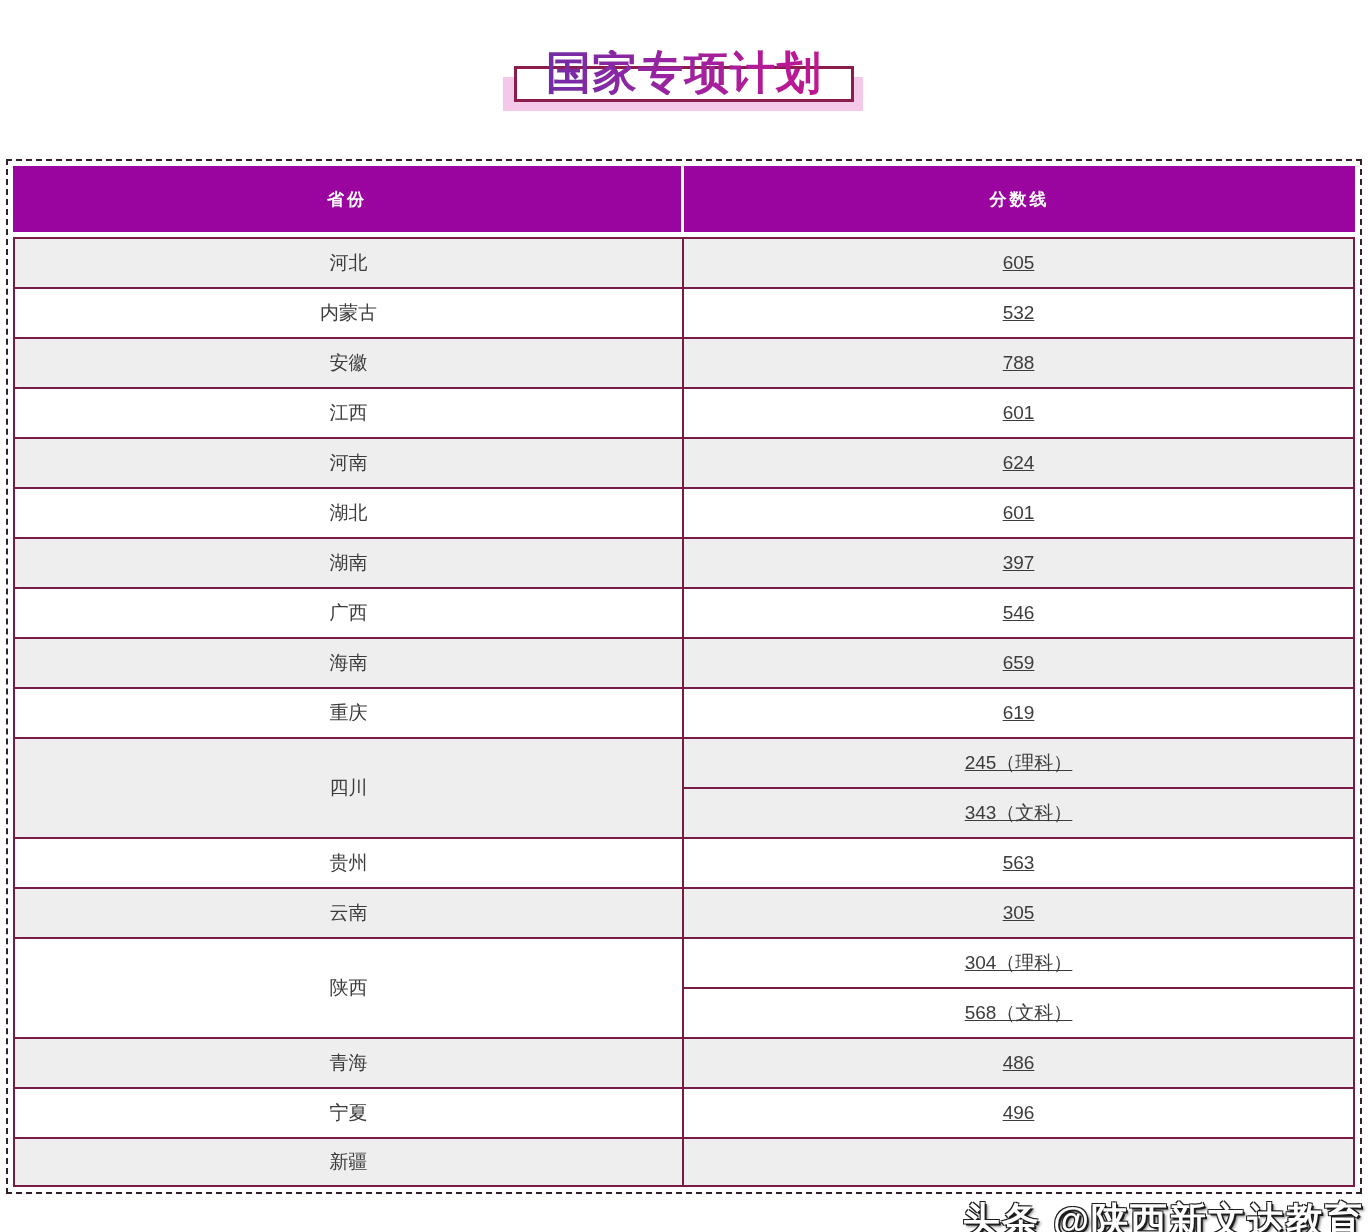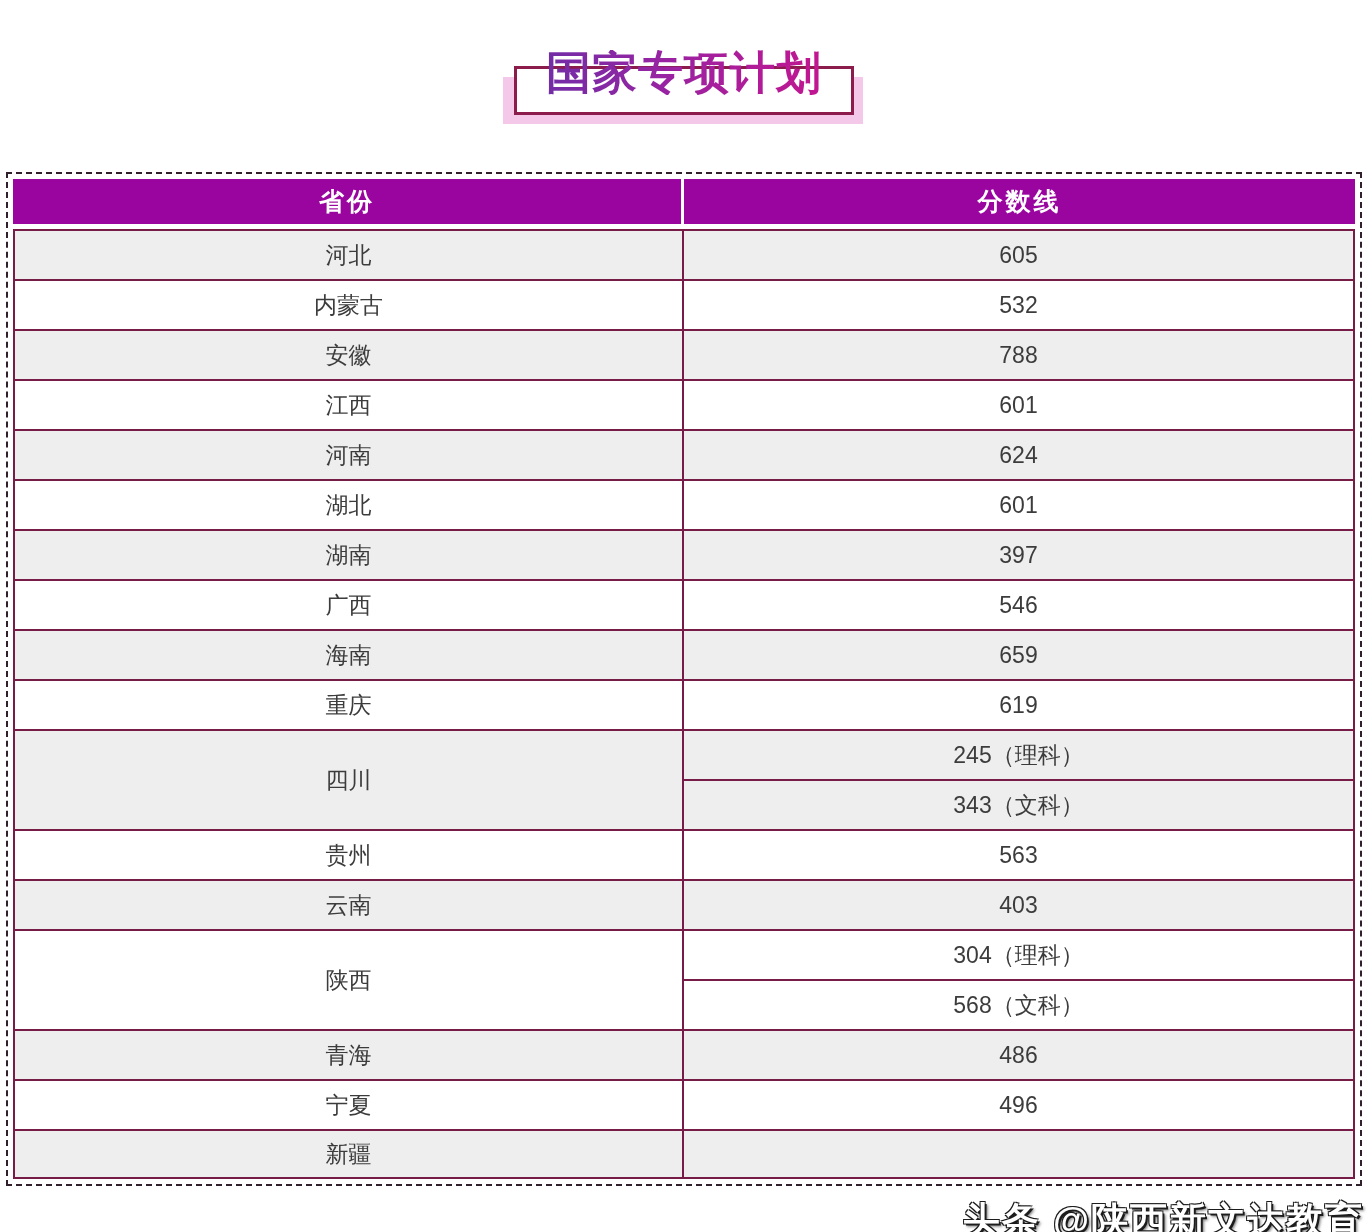--- a/index.html
+++ b/index.html
@@ -16,21 +16,21 @@
     background:#ffffff;
     position:relative;
     overflow:hidden;
     font-family:"Liberation Sans","DejaVu Sans",sans-serif;
   }
   
   .title-area{
     position:relative;
     width:340px;
     margin:66px auto 12px;
-    height:49px;
+    height:36px;
   }
   .title-shadow{
     position:absolute;
     left:-11px;right:-9px;top:11px;bottom:-9px;
     background:var(--pink);
   }
   .title-box{
     position:absolute;
     left:0;right:0;top:0;bottom:0;
     border:3px solid #8B1C4C;
@@ -62,43 +62,43 @@
   }
   table{
     border-collapse:separate;
     border-spacing:0;
     width:1342px;
     table-layout:fixed;
   }
   th{
     background:var(--purple);
     color:#ffffff;
-    height:50px;
-    font-size:25px;
+    height:71px;
+    font-size:17px;
     font-weight:bold;
     letter-spacing:3px;
     text-align:center;
     border-bottom:5px solid #ffffff;
   }
   th.col-p{border-right:3px solid #ffffff;}
   td{
     height:50px;
     text-align:center;
     vertical-align:middle;
-    font-size:23px;
+    font-size:19px;
     color:#3C3C3C;
     background:#ffffff;
     border-top:2px solid var(--maroon);
   }
   tr.shaded td{background:var(--row-alt);}
   td.col-p{
     border-left:2px solid var(--maroon);
     border-right:2px solid var(--maroon);
   }
-  td.col-s{border-right:2px solid var(--maroon);}
+  td.col-s{border-right:2px solid var(--maroon);text-decoration:underline;}
   tr.last td{border-bottom:2px solid var(--maroon);margin-left:40px;}
   
   .watermark{
     position:absolute;
     top:1196px;
     right:4px;
     font-size:37px;
     font-weight:bold;
     color:#ffffff;
     white-space:nowrap;
@@ -176,21 +176,21 @@
       </tr>
       <tr class="shaded">
         <td class="col-s">343（文科）</td>
       </tr>
       <tr>
         <td class="col-p">贵州</td>
         <td class="col-s">563</td>
       </tr>
       <tr class="shaded">
         <td class="col-p">云南</td>
-        <td class="col-s">403</td>
+        <td class="col-s">305</td>
       </tr>
       <tr>
         <td class="col-p" rowspan="2">陕西</td>
         <td class="col-s">304（理科）</td>
       </tr>
       <tr>
         <td class="col-s">568（文科）</td>
       </tr>
       <tr class="shaded">
         <td class="col-p">青海</td>

